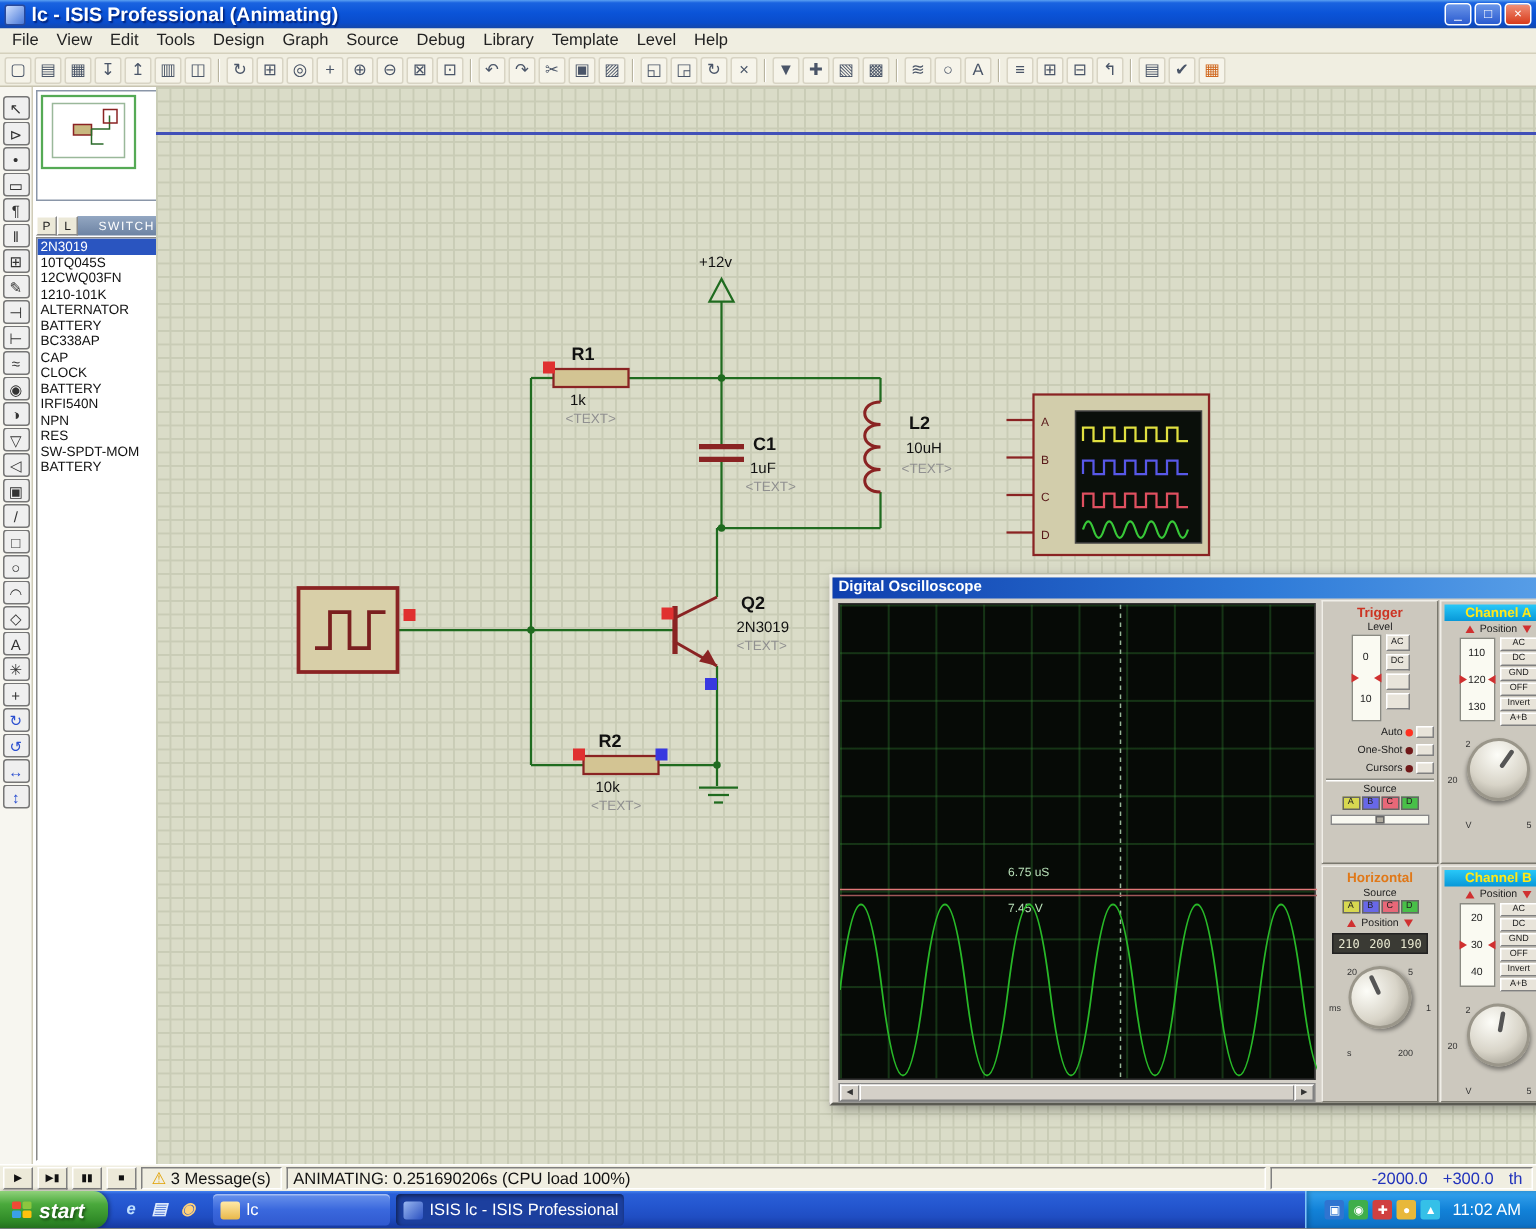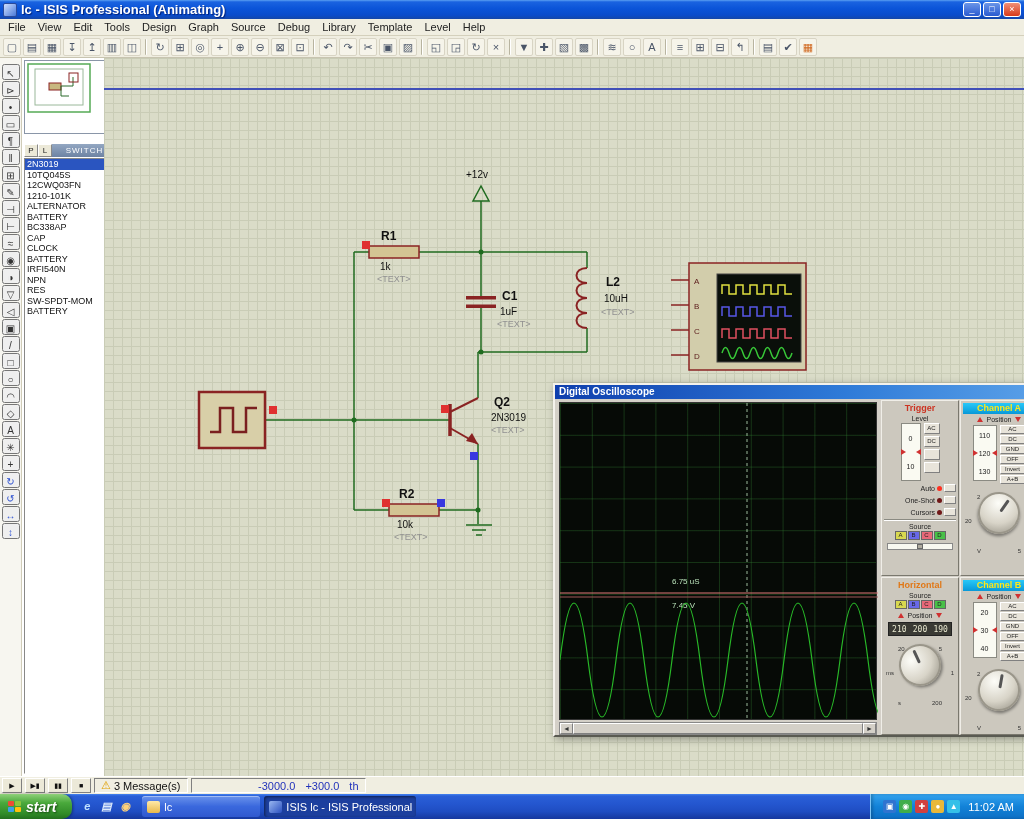--- a/index.html
+++ b/index.html
@@ -569,22 +569,23 @@
 
   <div class="statusbar" data-name="status-bar">
     <button class="abtn" data-name="play-button">▶</button>
     <button class="abtn" data-name="step-button">▶▮</button>
     <button class="abtn" data-name="pause-button">▮▮</button>
     <button class="abtn" data-name="stop-button">■</button>
     <div class="msgbox" data-name="simulation-messages">
       <span class="warnico" data-name="warning-icon">⚠</span>
       <span data-name="message-count">3 Message(s)</span>
     </div>
+    <div class="animfield" data-name="animation-status">ANIMATING: 0.251690206s (CPU load 100%)</div>
     <div class="coords" data-name="cursor-coordinates">
-      <span data-name="coordinate-x">-3000.0</span>
+      <span data-name="coordinate-x">-2000.0</span>
       <span data-name="coordinate-y">+300.0</span>
       <span data-name="coordinate-units">th</span>
     </div>
   </div>
 
   <div class="taskbar" data-name="windows-taskbar">
     <div class="startbtn" data-name="start-button">
       <span class="flag" data-name="windows-flag-icon">
           <i></i>
           <i></i>

